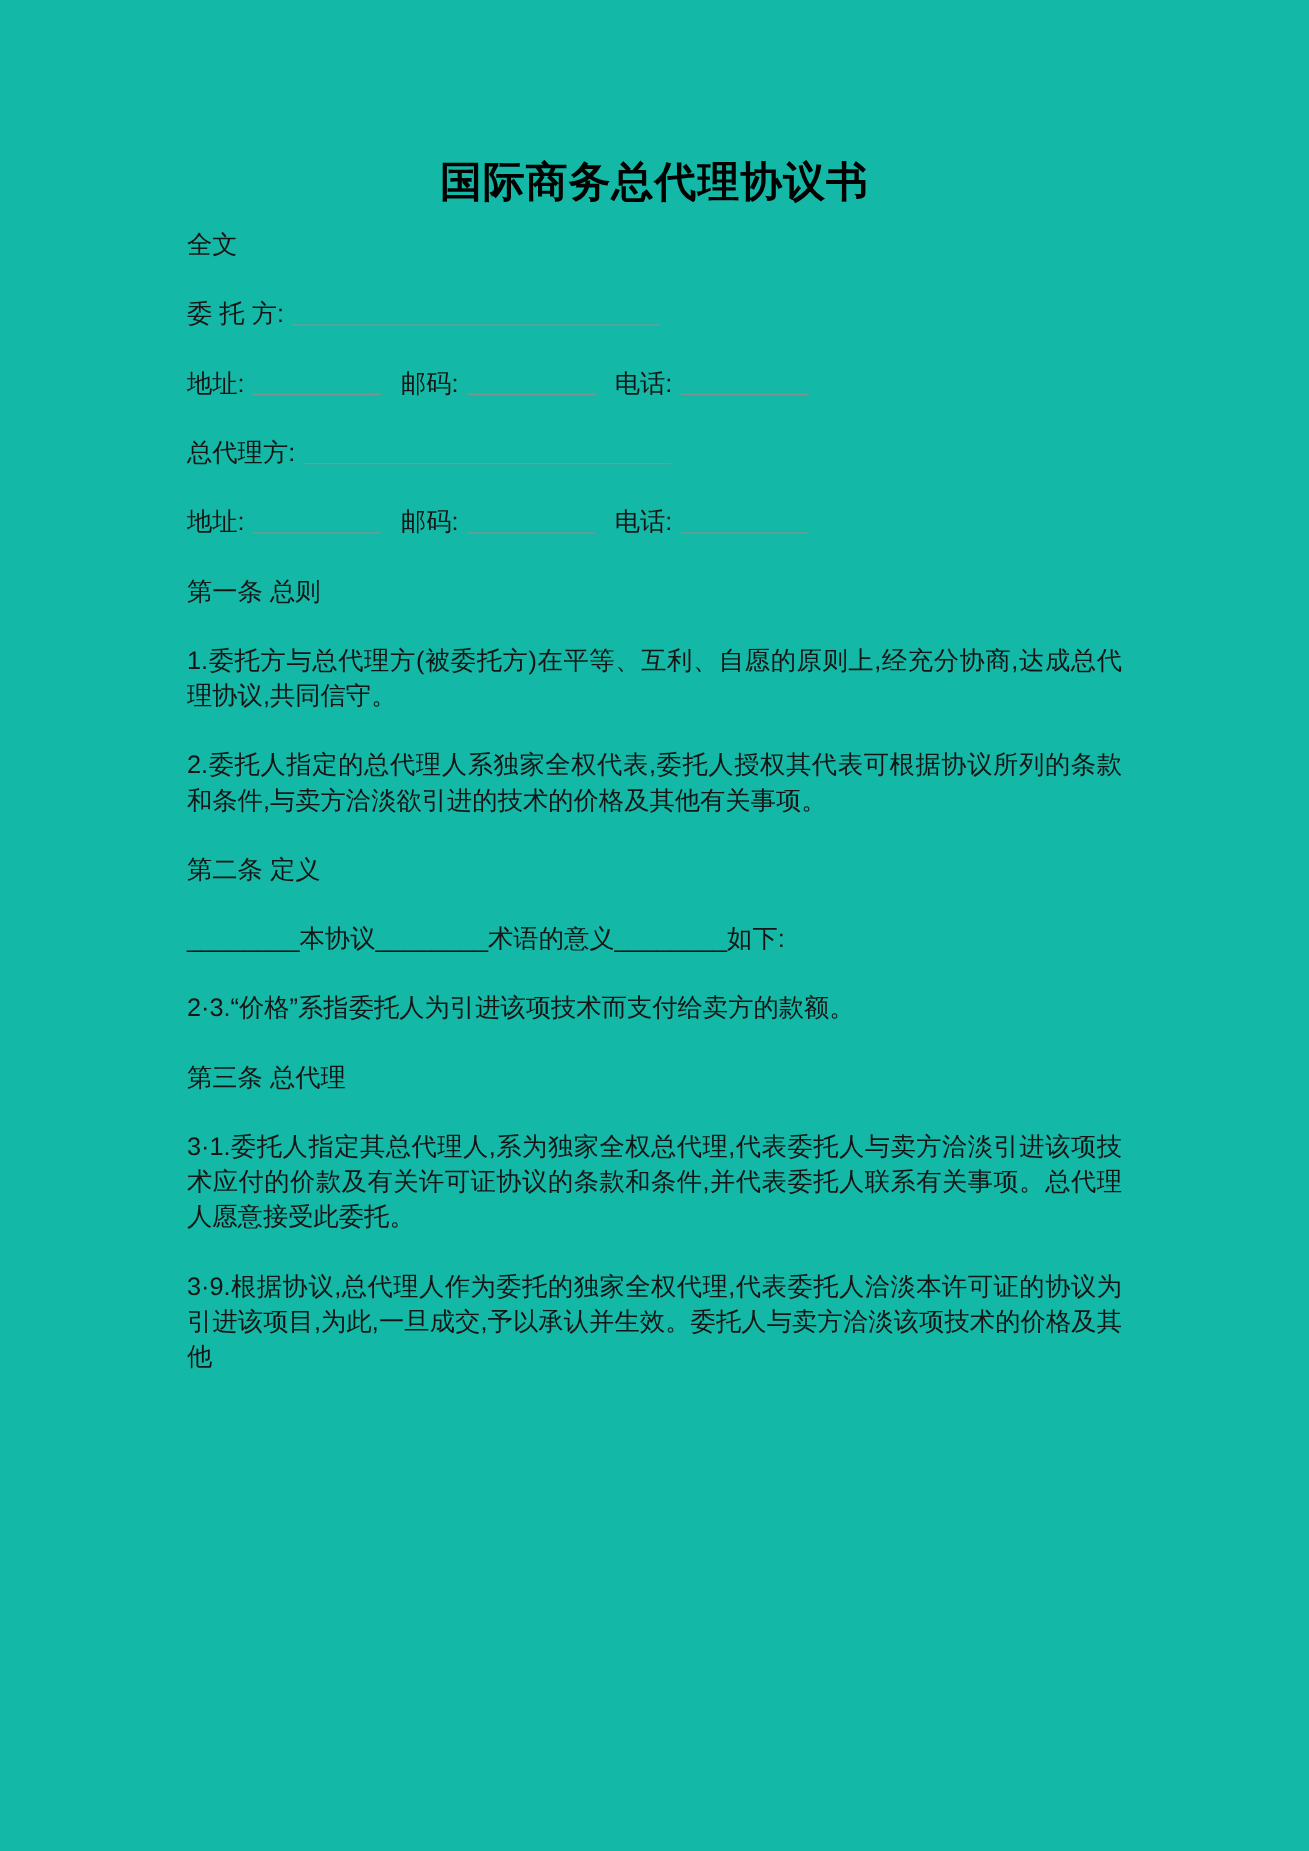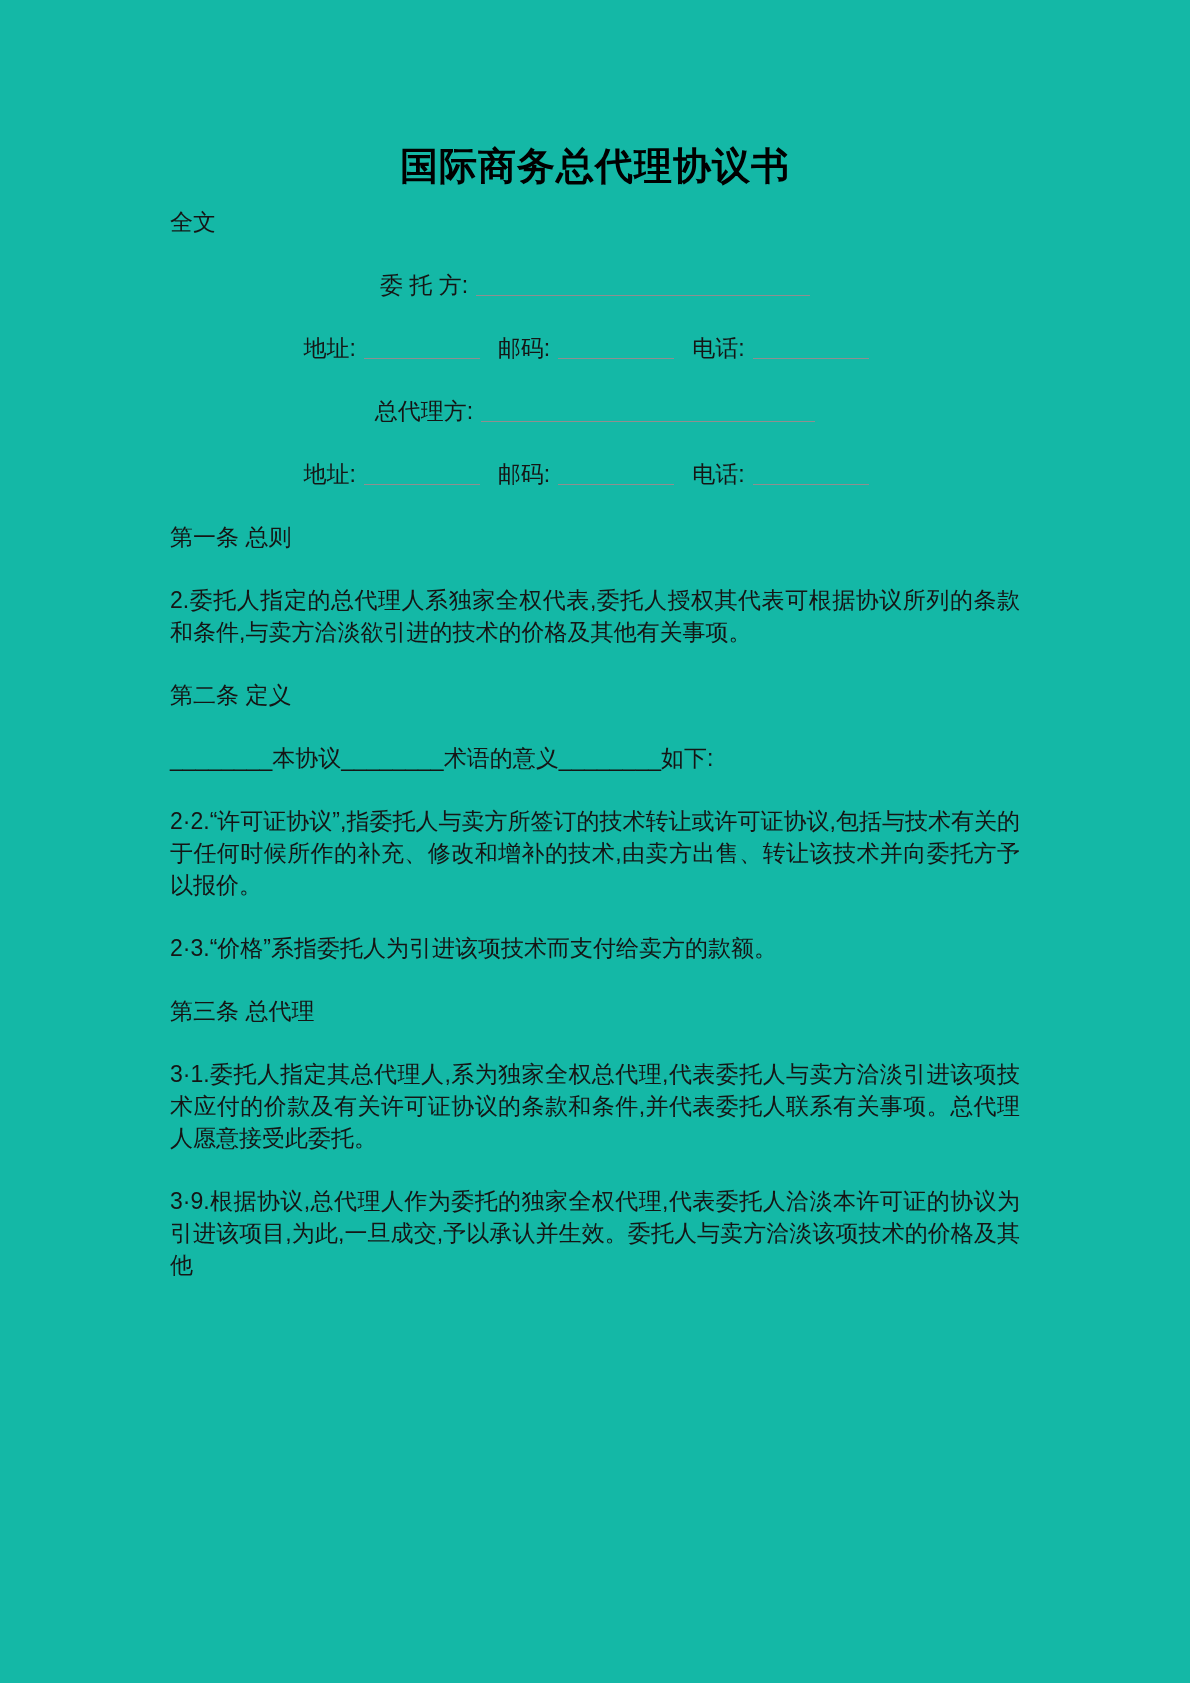--- a/index.html
+++ b/index.html
@@ -27,21 +27,21 @@
     text-align: center;
     letter-spacing: 1px;
     color: #000000;
   }
   .para, .form-row {
     margin: 0 0 31px 0;
     line-height: 32px;
     text-align: justify;
   }
   .form-row {
-    text-align: center;
+    text-align: left;
     white-space: nowrap;
   }
   .blank {
     display: inline-block;
     height: 24px;
     border-bottom: 1px solid #8f8f8f;
     vertical-align: baseline;
     margin-bottom: -3px;
   }
   .blank-name {
@@ -76,24 +76,24 @@
 
   <p class="form-row">
     <span>总代理方:</span><span class="blank blank-name"></span>
   </p>
 
   <p class="form-row">
     <span>地址:</span><span class="blank blank-field"></span><span>邮码:</span><span class="blank blank-field"></span><span>电话:</span><span class="blank blank-field"></span>
   </p>
 
   <p class="para heading">第一条 总则</p>
+  <p class="para">1.委托方与总代理方(被委托方)在平等、互利、自愿的原则上,经充分协商,达成总代理协议,共同信守。</p>
   <p class="para">2.委托人指定的总代理人系独家全权代表,委托人授权其代表可根据协议所列的条款和条件,与卖方洽淡欲引进的技术的价格及其他有关事项。</p>
 
   <p class="para heading">第二条 定义</p>
   <p class="para">________本协议________术语的意义________如下:</p>
-  <p class="para">2·2.“许可证协议”,指委托人与卖方所签订的技术转让或许可证协议,包括与技术有关的于任何时候所作的补充、修改和增补的技术,由卖方出售、转让该技术并向委托方予以报价。</p>
   <p class="para">2·3.“价格”系指委托人为引进该项技术而支付给卖方的款额。</p>
 
   <p class="para heading">第三条 总代理</p>
   <p class="para">3·1.委托人指定其总代理人,系为独家全权总代理,代表委托人与卖方洽淡引进该项技术应付的价款及有关许可证协议的条款和条件,并代表委托人联系有关事项。总代理人愿意接受此委托。</p>
   <p class="para">3·9.根据协议,总代理人作为委托的独家全权代理,代表委托人洽淡本许可证的协议为引进该项目,为此,一旦成交,予以承认并生效。委托人与卖方洽淡该项技术的价格及其他</p>
 
 </div>
 
 </body></html>

